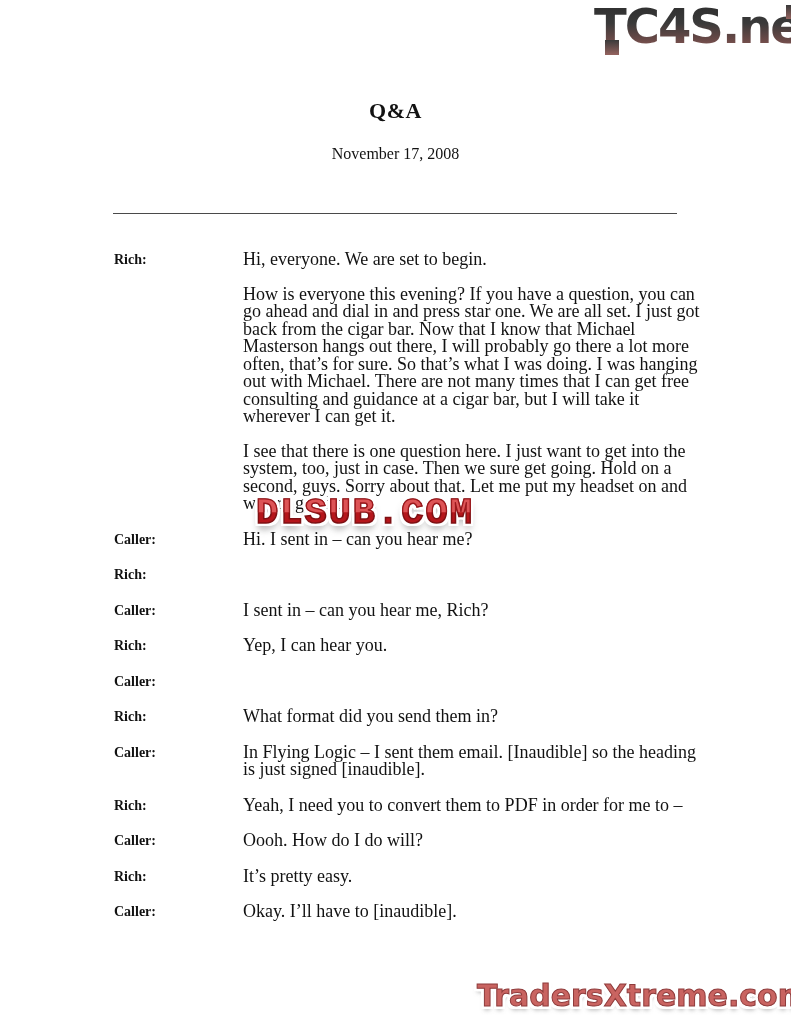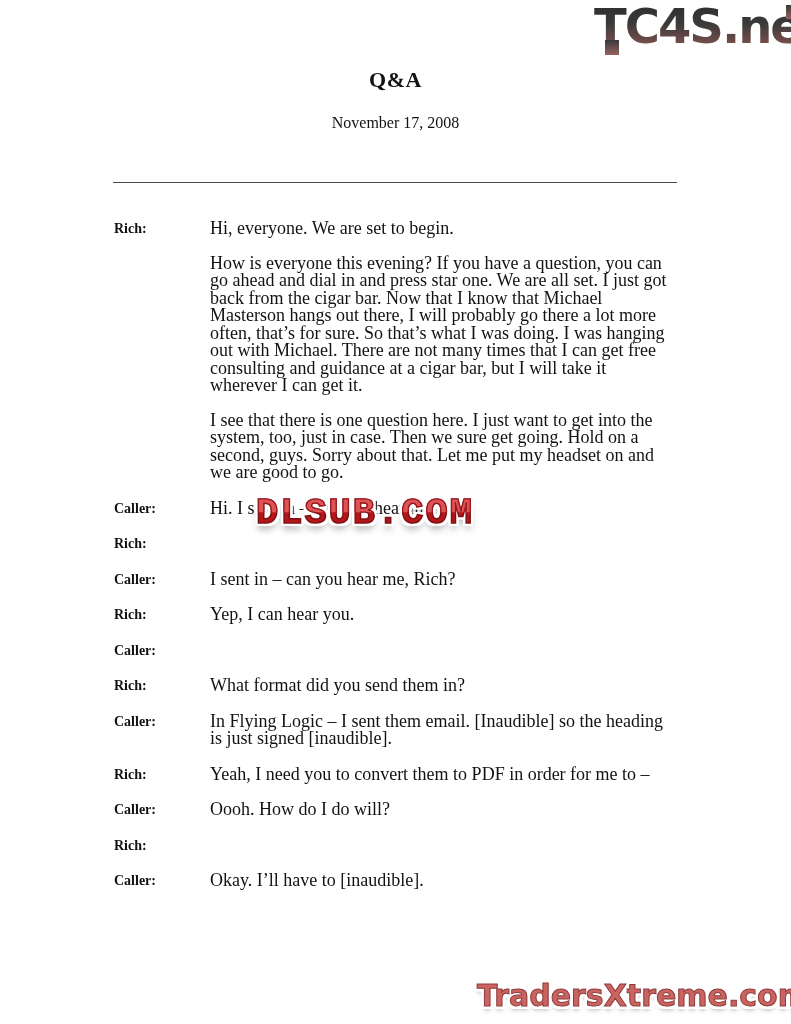--- a/index.html
+++ b/index.html
@@ -40,42 +40,42 @@
     }
   }
   .tc4s-sq {
     position: absolute;
     background: linear-gradient(180deg, #3a3a3a 0%, #95635f 100%);
   }
   .tc4s-sq-left  { left: 11px;  top: 37px; width: 14px; height: 15px; }
   .tc4s-sq-right { left: 192px; top: 2px;  width: 13px; height: 14px; }
 
   
-  .doc-header { padding-top: 67px; text-align: center; }
+  .doc-header { padding-top: 98px; text-align: center; }
   .doc-title {
     font-size: 22px;
     font-weight: bold;
     line-height: 26px;
     letter-spacing: 0.5px;
   }
   .doc-date {
     margin-top: 20px;
     font-size: 16px;
     line-height: 19px;
   }
   .divider {
     margin: 50px 114px 0 113px;
     border: none;
     border-top: 1px solid #4a4a4a;
     height: 0;
   }
 
   
   .transcript { margin: 37px 0 0 114px; }
-  .entry { display: flex; margin-bottom: 18px; }
+  .entry { display: flex; margin-bottom: 18px; gap: 33px; }
   .speaker {
     width: 96px;
     flex: 0 0 96px;
     font-weight: bold;
     font-size: 14px;
     line-height: 17.5px;
   }
   .utterance { width: 464px; font-size: 18px; line-height: 17.5px; }
   .utterance p { margin: 0 0 17px 0; }
   .utterance p:last-child { margin-bottom: 0; }
@@ -215,20 +215,23 @@
 
   <div class="entry">
     <div class="speaker">Caller:</div>
     <div class="utterance">
           <p>Oooh. How do I do will?</p>
         </div>
   </div>
 
   <div class="entry">
     <div class="speaker">Rich:</div>
+    <div class="utterance">
+          <p>It’s pretty easy.</p>
+        </div>
   </div>
 
   <div class="entry">
     <div class="speaker">Caller:</div>
     <div class="utterance">
           <p>Okay. I’ll have to [inaudible].</p>
         </div>
   </div>
 </div>
 

